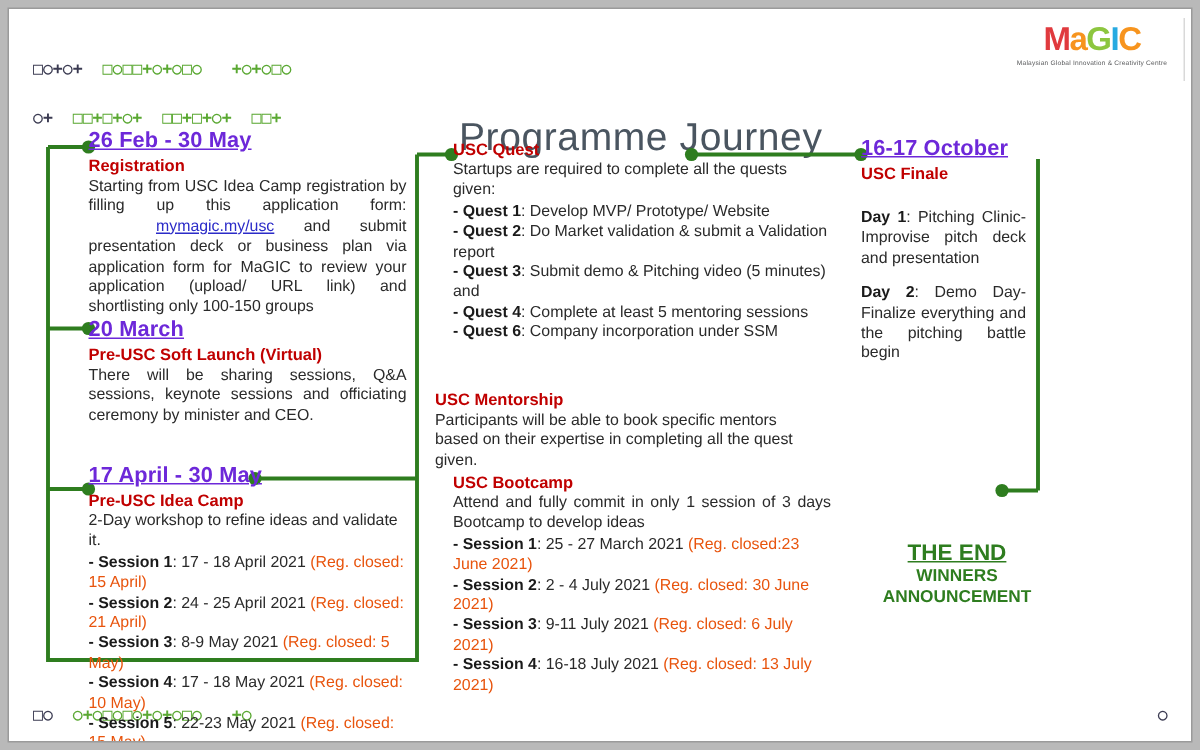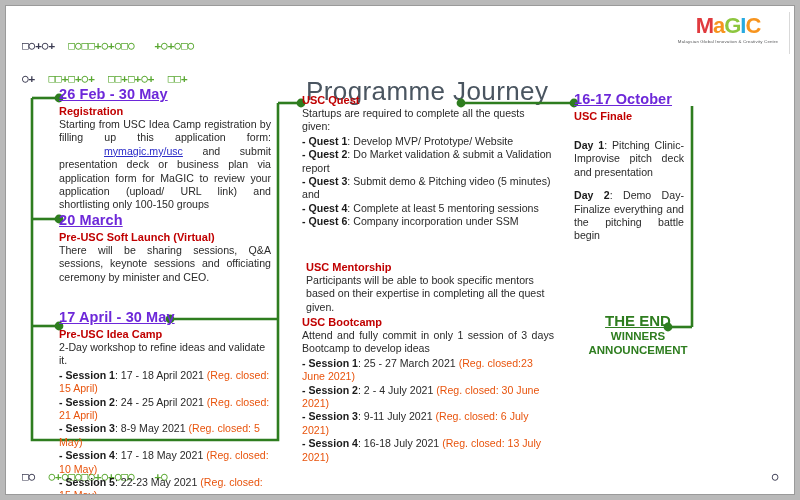--- a/index.html
+++ b/index.html
@@ -63,21 +63,21 @@
   .head { color:#c00000; font-weight:bold; font-size:11px; margin-top:3px; }
   .body { color:#2a2a2a; font-size:10.6px; line-height:13.4px; margin-top:1px; }
   .just { text-align:justify; }
   .body b { font-weight:bold; color:#1a1a1a; }
   .lnk { color:#2b2bc8; text-decoration:underline;padding-left:45px; }
   .reg { color:#e8540d; }
   .spacer { height:9px; }
 
   
   #theend { position:absolute; text-align:center; color:#2e7d1f; }
-  #theend .t1 { font-size:15px; font-weight:bold; text-decoration:underline; }
+  #theend .t1 { font-size:15px; font-weight:bold; text-decoration:underline;margin-top:48px; }
   #theend .t2 { font-size:11.5px; font-weight:bold; line-height:14px; }
 </style>
 </head>
 <body>
 
 <div id="slide">
 
   <div class="pattern" id="pat-top">
     <div><span class="d">□○+○+</span><span class="g">  □○□□+○+○□○</span><span class="g">   +○+○□○</span></div>
     <div><span class="d">○+</span><span class="g">  □□+□+○+  □□+□+○+  □□+</span></div>
@@ -167,21 +167,21 @@
     <div class="body">Startups are required to complete all the quests given:</div>
     <div class="body" id="quest-list">
         <div><b>- Quest 1</b><span>: Develop MVP/ Prototype/ Website</span></div>
         <div><b>- Quest 2</b><span>: Do Market validation &amp; submit a Validation report</span></div>
         <div><b>- Quest 3</b><span>: Submit demo &amp; Pitching video (5 minutes) and</span></div>
         <div><b>- Quest 4</b><span>: Complete at least 5 mentoring sessions</span></div>
         <div><b>- Quest 6</b><span>: Company incorporation under SSM</span></div>
       </div>
   </div>
 
-  <div class="node" style="left:300px; top:252px; width:250px;">
+  <div class="node" style="left:284px; top:252px; width:250px;">
     <div class="head">USC Mentorship</div>
     <div class="body">Participants will be able to book specific mentors based on their expertise in completing all the quest given.</div>
   </div>
 
   <div class="node" style="left:296px; top:307px; width:252px;">
     <div class="head">USC Bootcamp</div>
     <div class="body just">Attend and fully commit in only 1 session of 3 days Bootcamp to develop ideas</div>
     <div class="body" id="bootcamp-sessions">
         <div><b>- Session 1</b><span>: 25 - 27 March 2021 </span><span class="reg">(Reg. closed:23 June 2021)</span></div>
         <div><b>- Session 2</b><span>: 2 - 4 July 2021 </span><span class="reg">(Reg. closed: 30 June 2021)</span></div>

